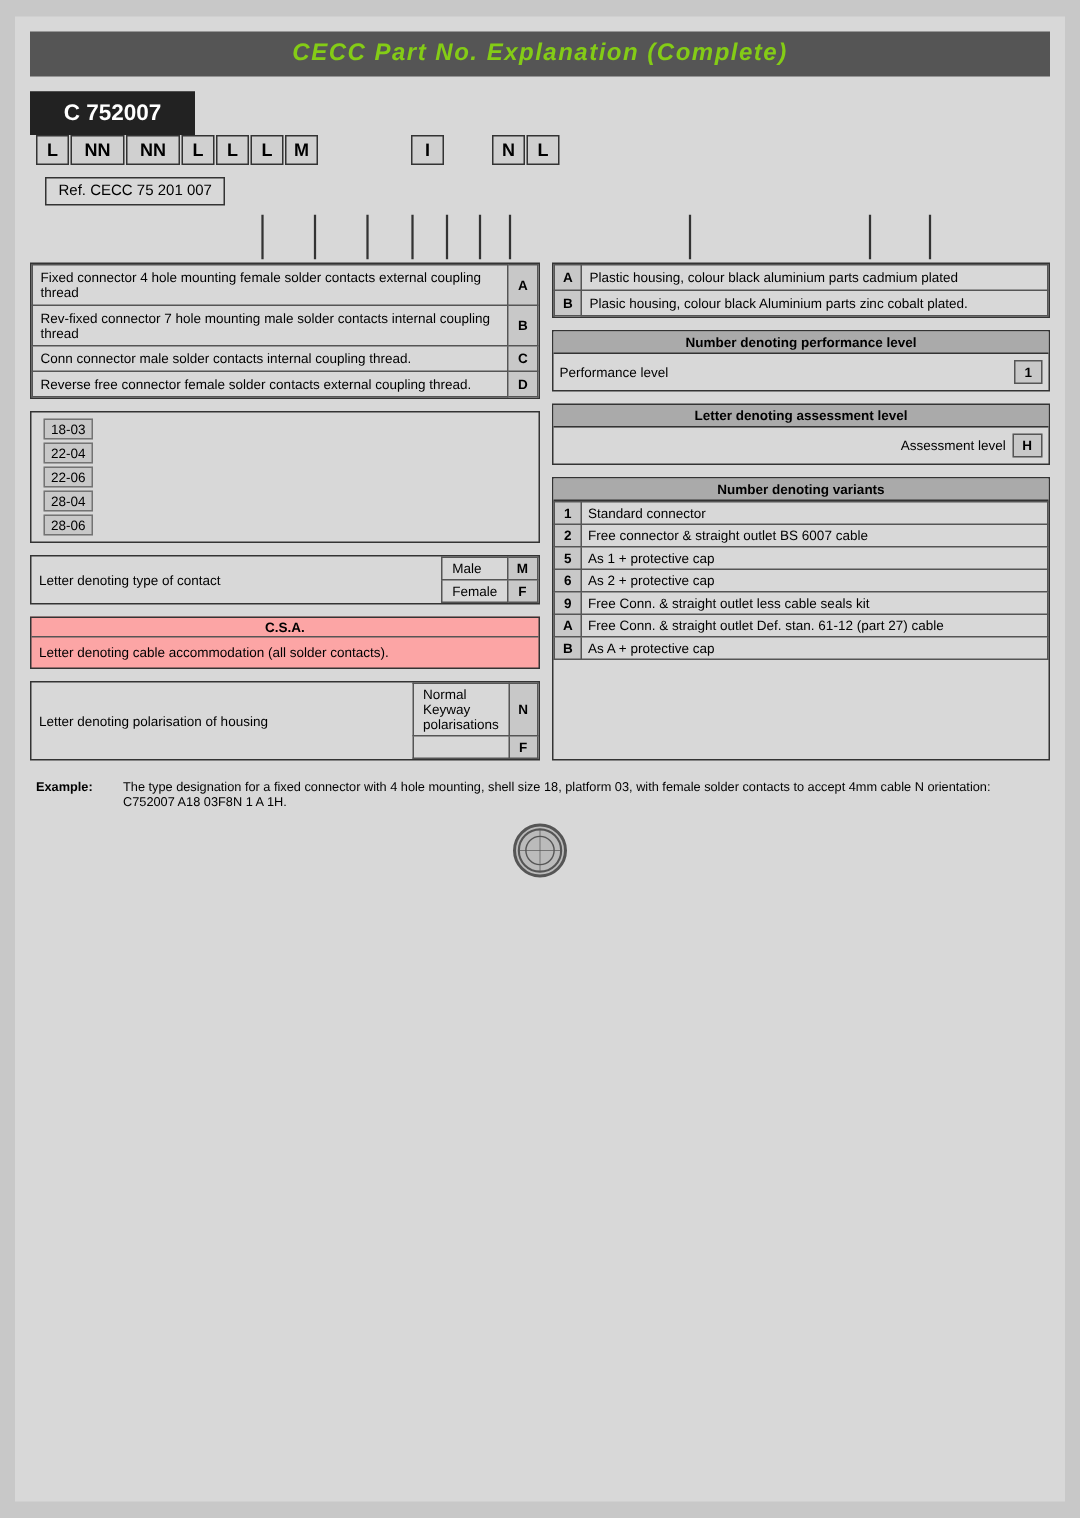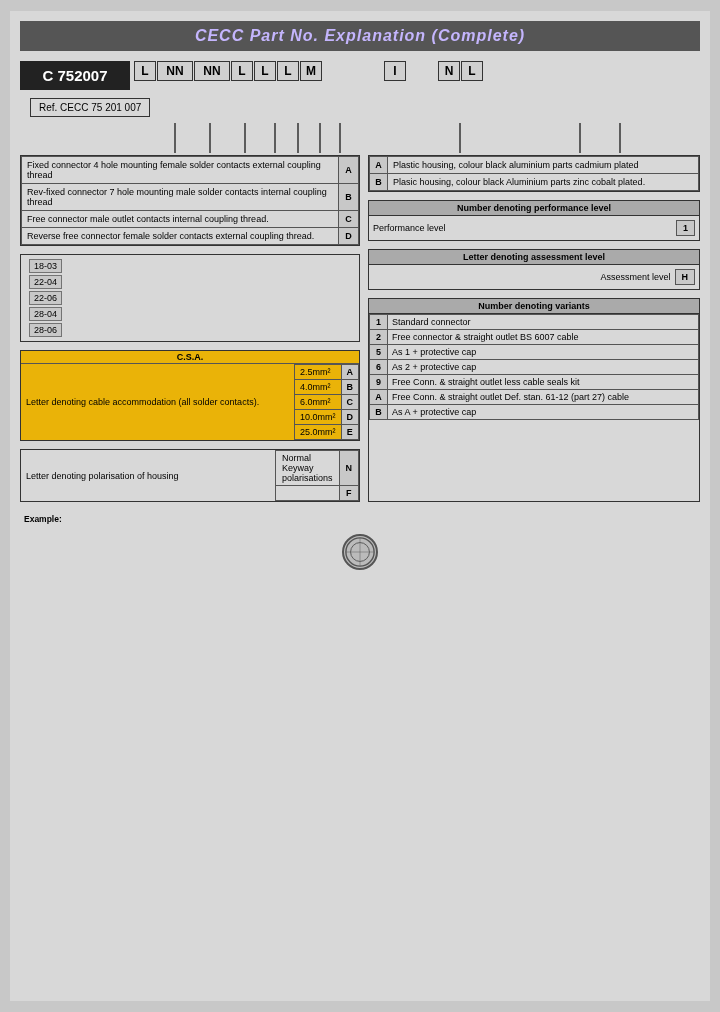--- a/index.html
+++ b/index.html
@@ -14,21 +14,21 @@
     }
     .page {
       background: #d8d8d8;
       width: 700px;
       min-height: 990px;
       padding: 10px;
       position: relative;
     }
     .title-bar {
       background: #555;
-      color: #c4b5fd;
+      color: #84cc16;
       font-size: 16px;
       font-weight: bold;
       text-align: center;
       padding: 6px 10px;
       margin-bottom: 10px;
       letter-spacing: 1px;
       font-style: italic;
     }
     .main-content {
       display: flex;
@@ -155,21 +155,21 @@
     }
     .contact-table td.code-cell {
       font-weight: bold;
       text-align: center;
       background: #c8c8c8;
     }
 
     
     .csa-box {
       border: 1.5px solid #333;
-      background: #eab308;
+      background: #fca5a5;
     }
     .csa-header {
       text-align: center;
       font-size: 9px;
       font-weight: bold;
       padding: 1px;
       border-bottom: 1px solid #555;
     }
     .csa-inner {
       display: flex;
@@ -383,21 +383,21 @@
   </style>
 </head>
 <body>
 
 <div class="page">
 
   
   <div class="title-bar">CECC Part No. Explanation (Complete)</div>
 
   
-  <div style="display:flex; align-items:flex-start; gap:0; margin-bottom:4px; position:relative;">
+  <div style="display:flex; align-items:flex-start; gap:0; margin-bottom:4px; position:relative;flex-direction:column;">
 
     <div class="part-number-box">C 752007</div>
 
     <div style="display:flex; align-items:flex-start; gap:1px; margin-left:4px; flex-wrap:wrap;">
       <div class="code-letter">L</div>
       <div class="code-letter double">NN</div>
       <div class="code-letter double">NN</div>
       <div class="code-letter">L</div>
       <div class="code-letter">L</div>
       <div class="code-letter">L</div>
@@ -438,21 +438,21 @@
           <tbody>
               <tr>
             <td>Fixed connector 4 hole mounting female solder contacts external coupling thread</td>
             <td class="code-cell">A</td>
           </tr>
           <tr>
             <td>Rev-fixed connector 7 hole mounting male solder contacts internal coupling thread</td>
             <td class="code-cell">B</td>
           </tr>
           <tr>
-            <td>Free connector male outlet contacts internal coupling thread.</td>
+            <td>Conn connector male solder contacts internal coupling thread.</td>
             <td class="code-cell">C</td>
           </tr>
           <tr>
             <td>Reverse free connector female solder contacts external coupling thread.</td>
             <td class="code-cell">D</td>
           </tr>
         </tbody>
           </table>
       </div>
 
@@ -461,49 +461,42 @@
           <div class="numbers-list">
             <div>18-03</div>
             <div>22-04</div>
             <div>22-06</div>
             <div>28-04</div>
             <div>28-06</div>
           </div>
         </div>
       </div>
 
+      <div class="contact-box">
+        <div class="contact-inner">
+          <div class="contact-desc">Letter denoting type of contact</div>
+          <table class="contact-table">
+            <tbody>
+                <tr>
+              <td>Male</td>
+              <td class="code-cell">M</td>
+            </tr>
+            <tr>
+              <td>Female</td>
+              <td class="code-cell">F</td>
+            </tr>
+          </tbody>
+            </table>
+        </div>
+      </div>
 
       <div class="csa-box">
         <div class="csa-header">C.S.A.</div>
         <div class="csa-inner">
           <div class="csa-desc">Letter denoting cable accommodation (all solder contacts).</div>
-          <table class="csa-table">
-            <tbody>
-                <tr>
-              <td>2.5mm²</td>
-              <td class="code-cell">A</td>
-            </tr>
-            <tr>
-              <td>4.0mm²</td>
-              <td class="code-cell">B</td>
-            </tr>
-            <tr>
-              <td>6.0mm²</td>
-              <td class="code-cell">C</td>
-            </tr>
-            <tr>
-              <td>10.0mm²</td>
-              <td class="code-cell">D</td>
-            </tr>
-            <tr>
-              <td>25.0mm²</td>
-              <td class="code-cell">E</td>
-            </tr>
-          </tbody>
-            </table>
         </div>
       </div>
 
       <div class="polar-box">
         <div class="polar-inner">
           <div class="polar-desc">Letter denoting polarisation of housing</div>
           <table class="polar-table">
             <tbody>
                 <tr>
               <td>Normal<br>Keyway<br>polarisations</td>
@@ -588,20 +581,21 @@
         </tbody>
           </table>
       </div>
 
     </div>
   </div>
 
   
   <div class="example-section">
     <span class="example-label">Example:</span>
+    <span>The type designation for a fixed connector with 4 hole mounting, shell size 18, platform 03, with female solder contacts to accept 4mm cable N orientation: C752007 A18 03F8N 1 A 1H.</span>
   </div>
 
   
   <div class="stamp">
     <div class="stamp-circle">
       <svg width="34" height="34" viewBox="0 0 34 34">
         <circle cx="17" cy="17" r="15" fill="none" stroke="#555" stroke-width="1.5"></circle>
         <circle cx="17" cy="17" r="10" fill="none" stroke="#555" stroke-width="1"></circle>
         <line x1="17" y1="2" x2="17" y2="32" stroke="#555" stroke-width="0.5"></line>
         <line x1="2" y1="17" x2="32" y2="17" stroke="#555" stroke-width="0.5"></line>

